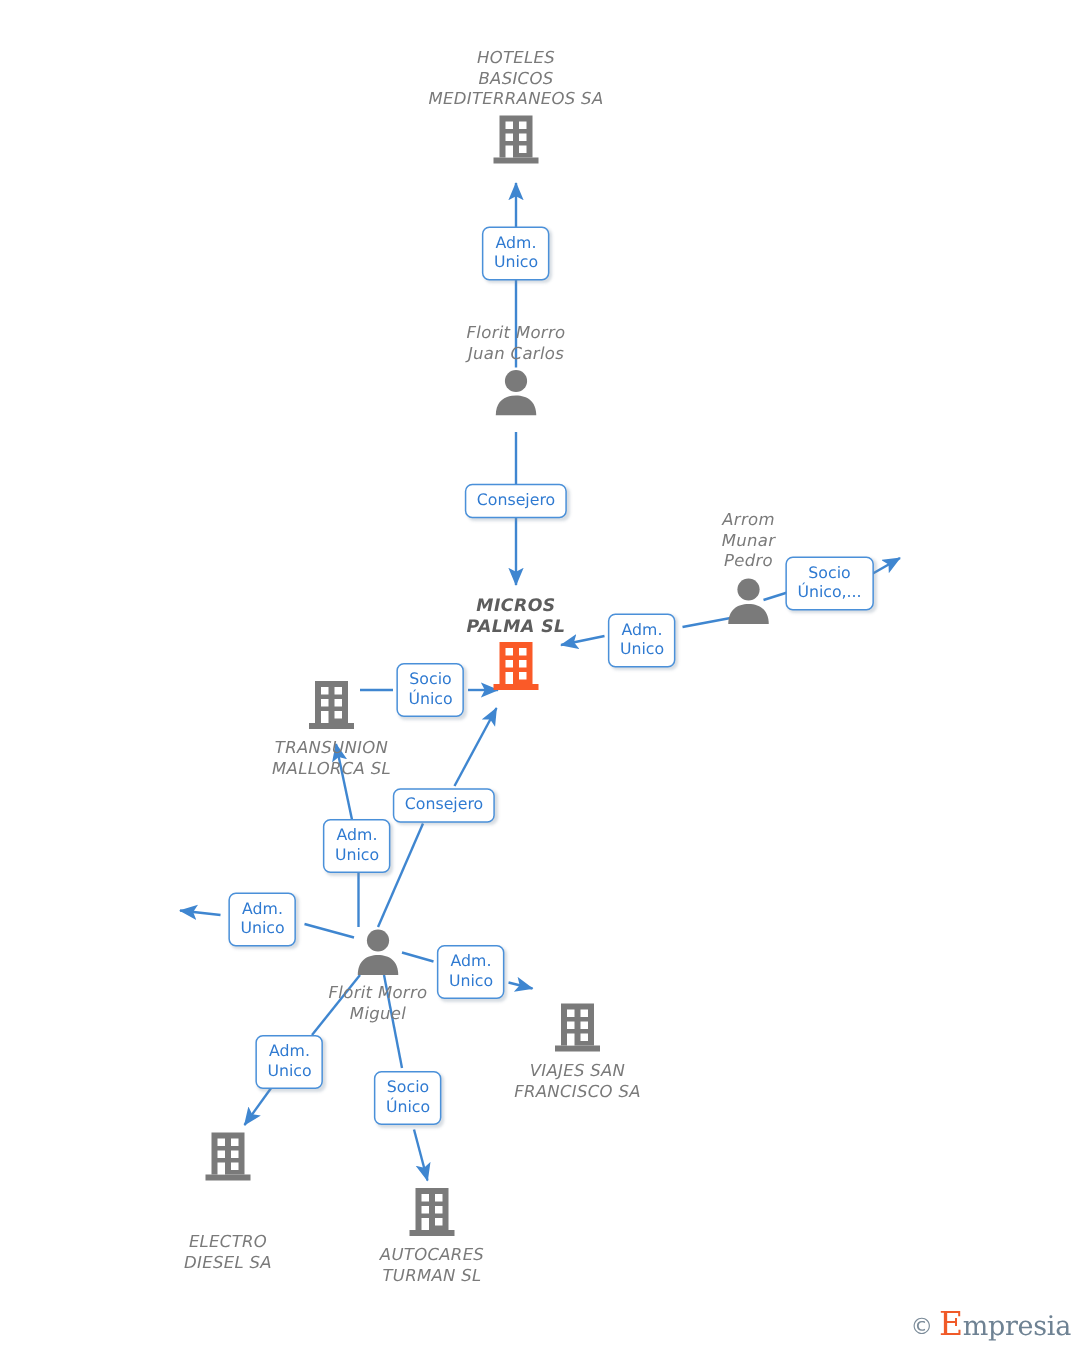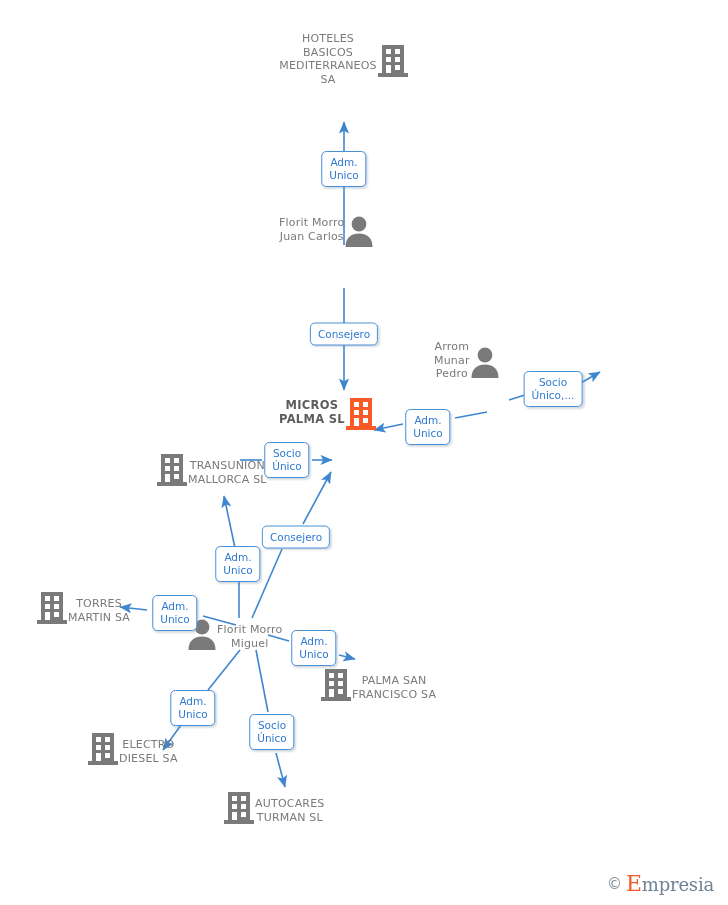--- a/index.html
+++ b/index.html
@@ -25,22 +25,23 @@
     pointer-events: none;
   }
 
   
   .node {
     position: absolute;
     width: 130px;
     margin-left: -65px;
     text-align: center;
     display: flex;
-    flex-direction: row;
+    flex-direction: column;
     align-items: center;
+    font-style: italic;
   }
   .node .label {
     font-size: 11px;
     line-height: 13.5px;
     color: #7a7a7a;
     letter-spacing: 0.2px;
     white-space: pre-line;
   }
   .node.company-main .label {
     color: #5d5d5d;
@@ -213,36 +214,20 @@
         <rect x="9" y="13" width="5" height="5" fill="#fff"></rect>
         <rect x="18" y="13" width="5" height="5" fill="#fff"></rect>
         <rect x="9" y="21" width="5" height="8" fill="#fff"></rect>
         <rect x="18" y="21" width="5" height="5" fill="#fff"></rect>
       </svg>
     </div>
     <div class="label">TRANSUNION
 MALLORCA SL</div>
   </div>
 
-  <div class="node label-below" style="left:101px; top:591px;">
-    <div class="glyph">
-      <svg width="32" height="34" viewBox="0 0 32 34">
-        <rect x="5" y="1" width="22" height="28" fill="#7a7a7a"></rect>
-        <rect x="1" y="29" width="30" height="4" fill="#7a7a7a"></rect>
-        <rect x="9" y="5" width="5" height="5" fill="#fff"></rect>
-        <rect x="18" y="5" width="5" height="5" fill="#fff"></rect>
-        <rect x="9" y="13" width="5" height="5" fill="#fff"></rect>
-        <rect x="18" y="13" width="5" height="5" fill="#fff"></rect>
-        <rect x="9" y="21" width="5" height="8" fill="#fff"></rect>
-        <rect x="18" y="21" width="5" height="5" fill="#fff"></rect>
-      </svg>
-    </div>
-    <div class="label">TORRES
-MARTIN SA</div>
-  </div>
 
   <div class="node label-below" style="left:252px; top:618px;">
     <div class="glyph">
       <svg width="30" height="32" viewBox="0 0 30 32">
         <circle cx="15" cy="9" r="7.4" fill="#7a7a7a"></circle>
         <path d="M1.5,32 C1.5,22.5 7.5,18.6 15,18.6 C22.5,18.6 28.5,22.5 28.5,32 Z" fill="#7a7a7a"></path>
       </svg>
     </div>
     <div class="label">Florit Morro
 Miguel</div>
@@ -254,25 +239,25 @@
         <rect x="5" y="1" width="22" height="28" fill="#7a7a7a"></rect>
         <rect x="1" y="29" width="30" height="4" fill="#7a7a7a"></rect>
         <rect x="9" y="5" width="5" height="5" fill="#fff"></rect>
         <rect x="18" y="5" width="5" height="5" fill="#fff"></rect>
         <rect x="9" y="13" width="5" height="5" fill="#fff"></rect>
         <rect x="18" y="13" width="5" height="5" fill="#fff"></rect>
         <rect x="9" y="21" width="5" height="8" fill="#fff"></rect>
         <rect x="18" y="21" width="5" height="5" fill="#fff"></rect>
       </svg>
     </div>
-    <div class="label">PALMA SAN
+    <div class="label">VIAJES SAN
 FRANCISCO SA</div>
   </div>
 
-  <div class="node label-below" style="left:152px; top:732px;">
+  <div class="node label-below" style="left:152px; top:754px;gap:28px;">
     <div class="glyph">
       <svg width="32" height="34" viewBox="0 0 32 34">
         <rect x="5" y="1" width="22" height="28" fill="#7a7a7a"></rect>
         <rect x="1" y="29" width="30" height="4" fill="#7a7a7a"></rect>
         <rect x="9" y="5" width="5" height="5" fill="#fff"></rect>
         <rect x="18" y="5" width="5" height="5" fill="#fff"></rect>
         <rect x="9" y="13" width="5" height="5" fill="#fff"></rect>
         <rect x="18" y="13" width="5" height="5" fill="#fff"></rect>
         <rect x="9" y="21" width="5" height="8" fill="#fff"></rect>
         <rect x="18" y="21" width="5" height="5" fill="#fff"></rect>

